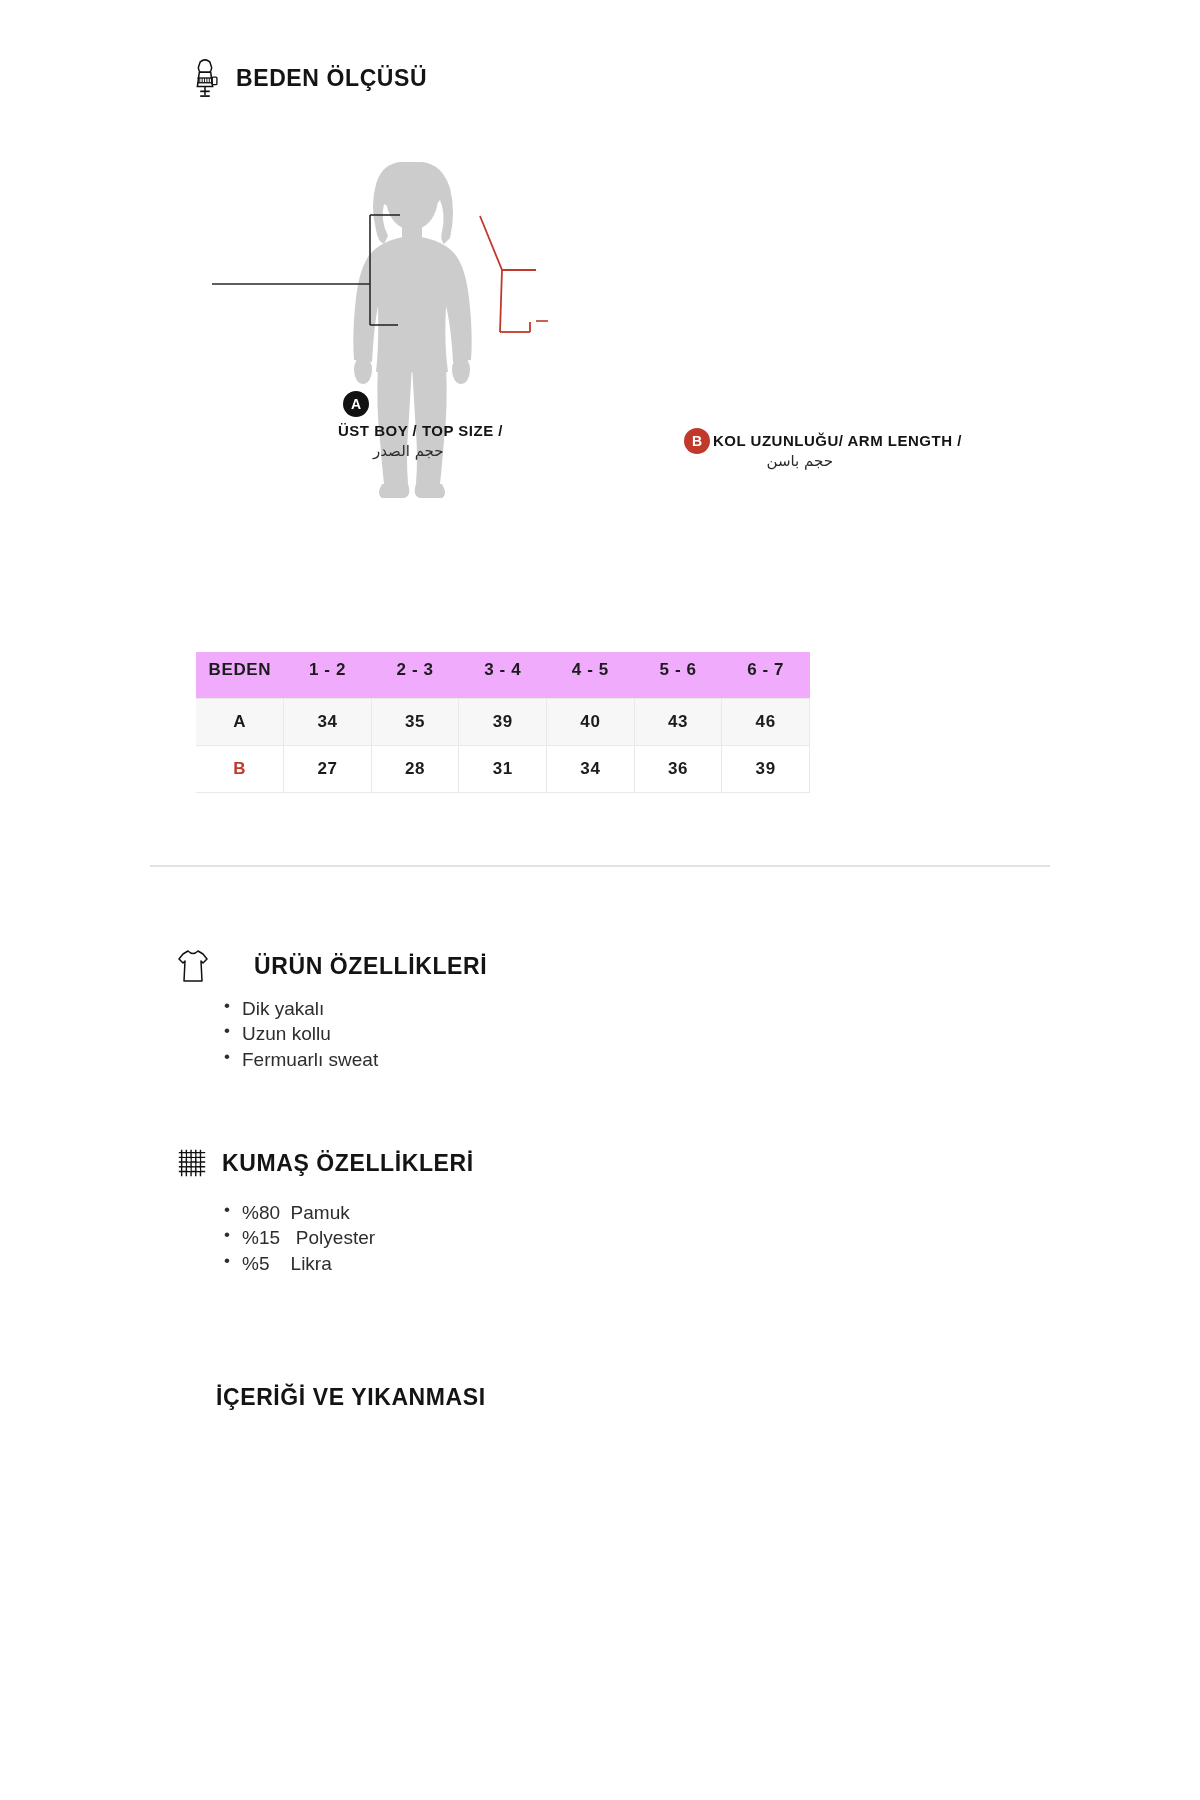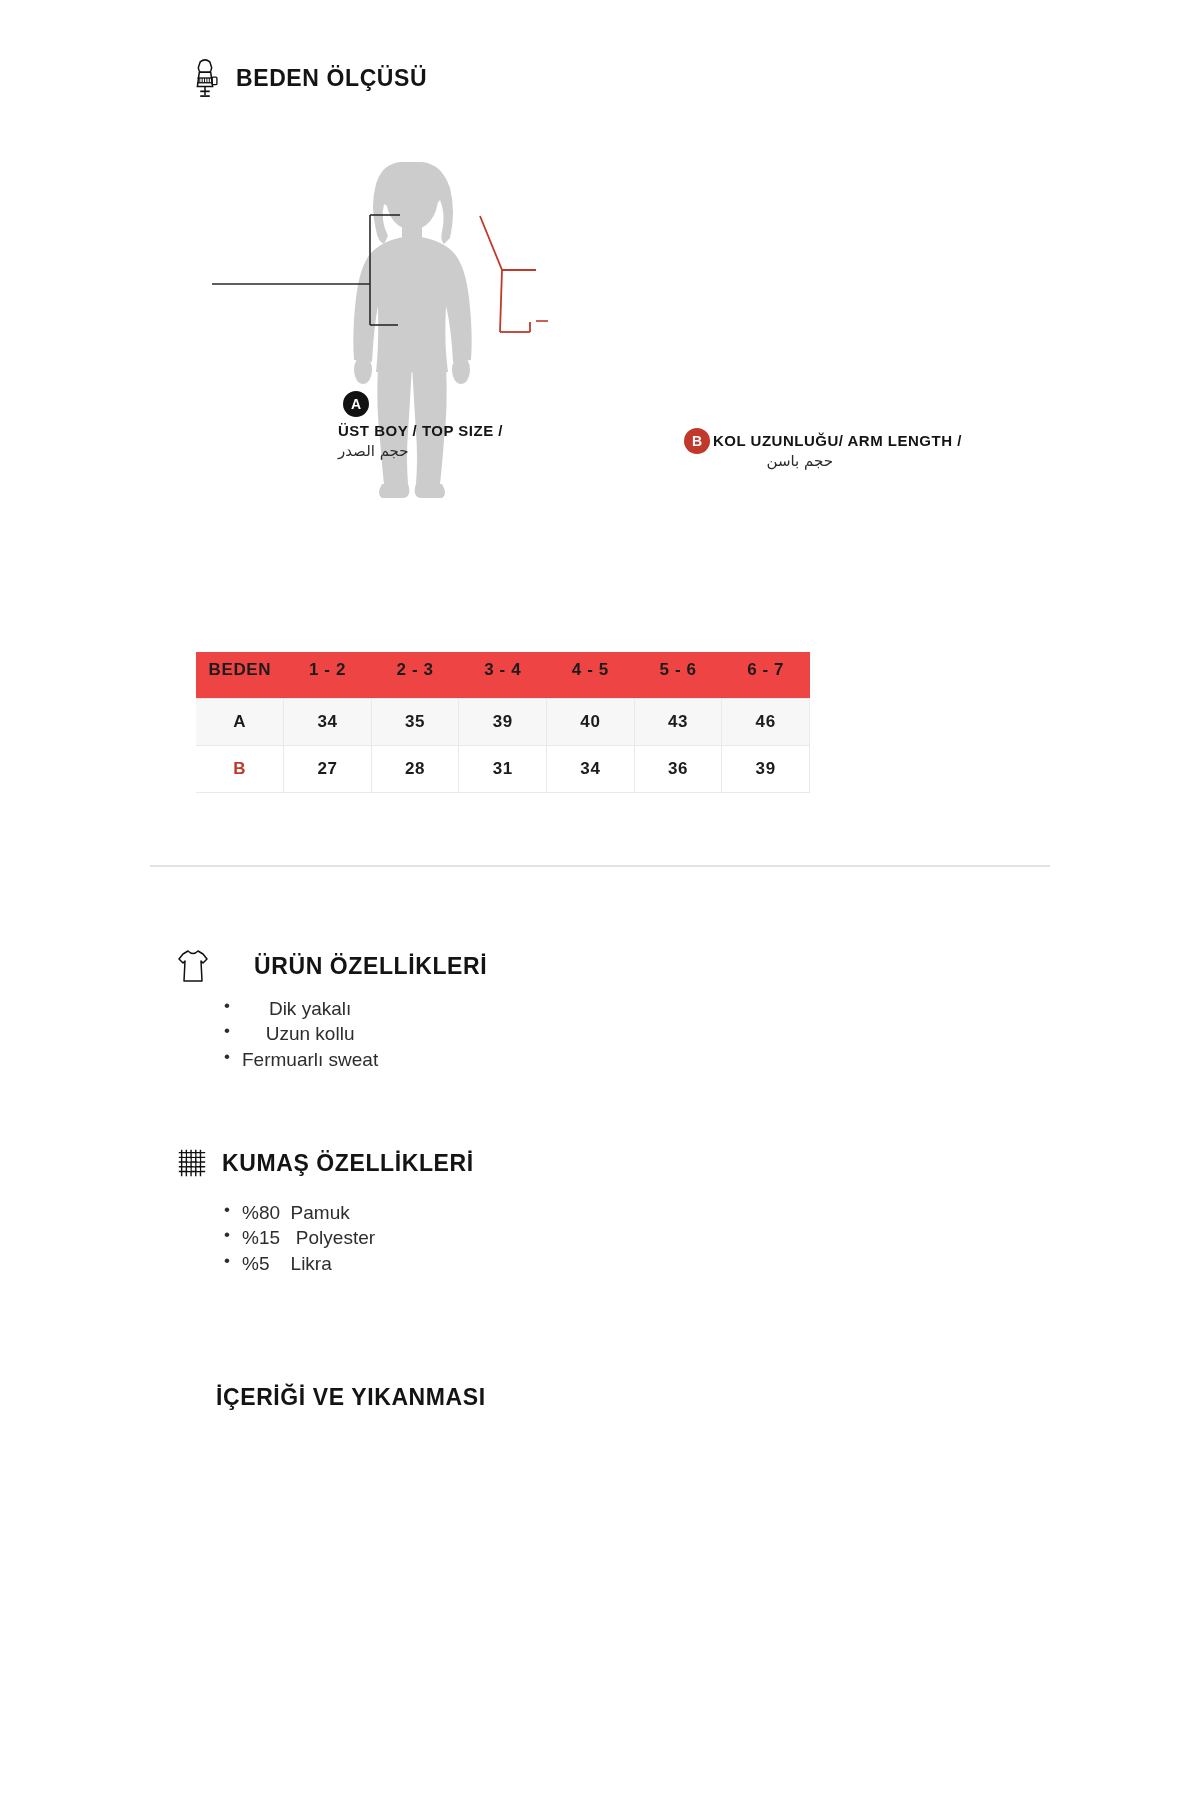--- a/index.html
+++ b/index.html
@@ -49,34 +49,34 @@
   .fig-label { position:absolute; }
   .fig-label .l1 {
     font-size:15px; font-weight:700; letter-spacing:.5px; color:#141414;
     white-space:nowrap; line-height:1.35;
   }
   .fig-label .l2 {
     font-size:15px; color:#2b2b2b; line-height:1.4; direction:rtl;
     font-family:"DejaVu Sans", sans-serif;
   }
   #label-a { left:188px; top:301px; }
-  #label-a .l2 { text-align:left; }
+  #label-a .l2 { text-align:left;margin-left:35px; }
   #label-b { left:563px; top:311px; }
   #label-b .l2 { width:120px; }
 
   
   #size-table {
     position:absolute; left:196px; top:652px; width:614px;
     border-collapse:collapse; table-layout:fixed;
   }
   #size-table th, #size-table td {
     text-align:center; font-size:17px; font-weight:700;
     letter-spacing:.6px; color:#1c1c1c;
   }
-  #size-table th { padding:8px 0 18px; background:#ef4444; border:none; }
+  #size-table th { padding:8px 0 18px; background:#f0abfc; border:none; }
   #size-table td { padding:13px 0; border:1px solid #e9e9e9; font-weight:600; }
   #size-table tr.row-a td { background:#f7f7f7; }
   #size-table tr.row-b td { background:#ffffff; }
   #size-table td.rowlabel { border-left:none; }
   #size-table tr.row-b td.rowlabel { color:#c0392b; }
 
   
   #divider {
     position:absolute; left:150px; top:865px; width:900px; height:2px;
     background:#e2e2e2;
@@ -85,21 +85,21 @@
   
   .bullets { position:absolute; }
   .bullets li {
     list-style:none; position:relative; padding-left:20px;
     font-size:19px; color:#2d2d2d; line-height:1.33; white-space:pre;
   }
   .bullets li::before {
     content:"\2022"; position:absolute; left:2px; top:-1px;
     font-size:17px; color:#2d2d2d;
   }
-  #list-urun  { left:222px; top:996px;text-align:center; }
+  #list-urun  { left:222px; top:996px; }
   #list-kumas { left:222px; top:1200px; }
   #list-icerik{ left:222px; top:1428px; width:620px; }
   #list-icerik li { white-space:normal; line-height:1.4; }
 </style>
 </head>
 <body>
 
 <div class="page">
 
   <div class="sec-head" id="head-olcusu">

